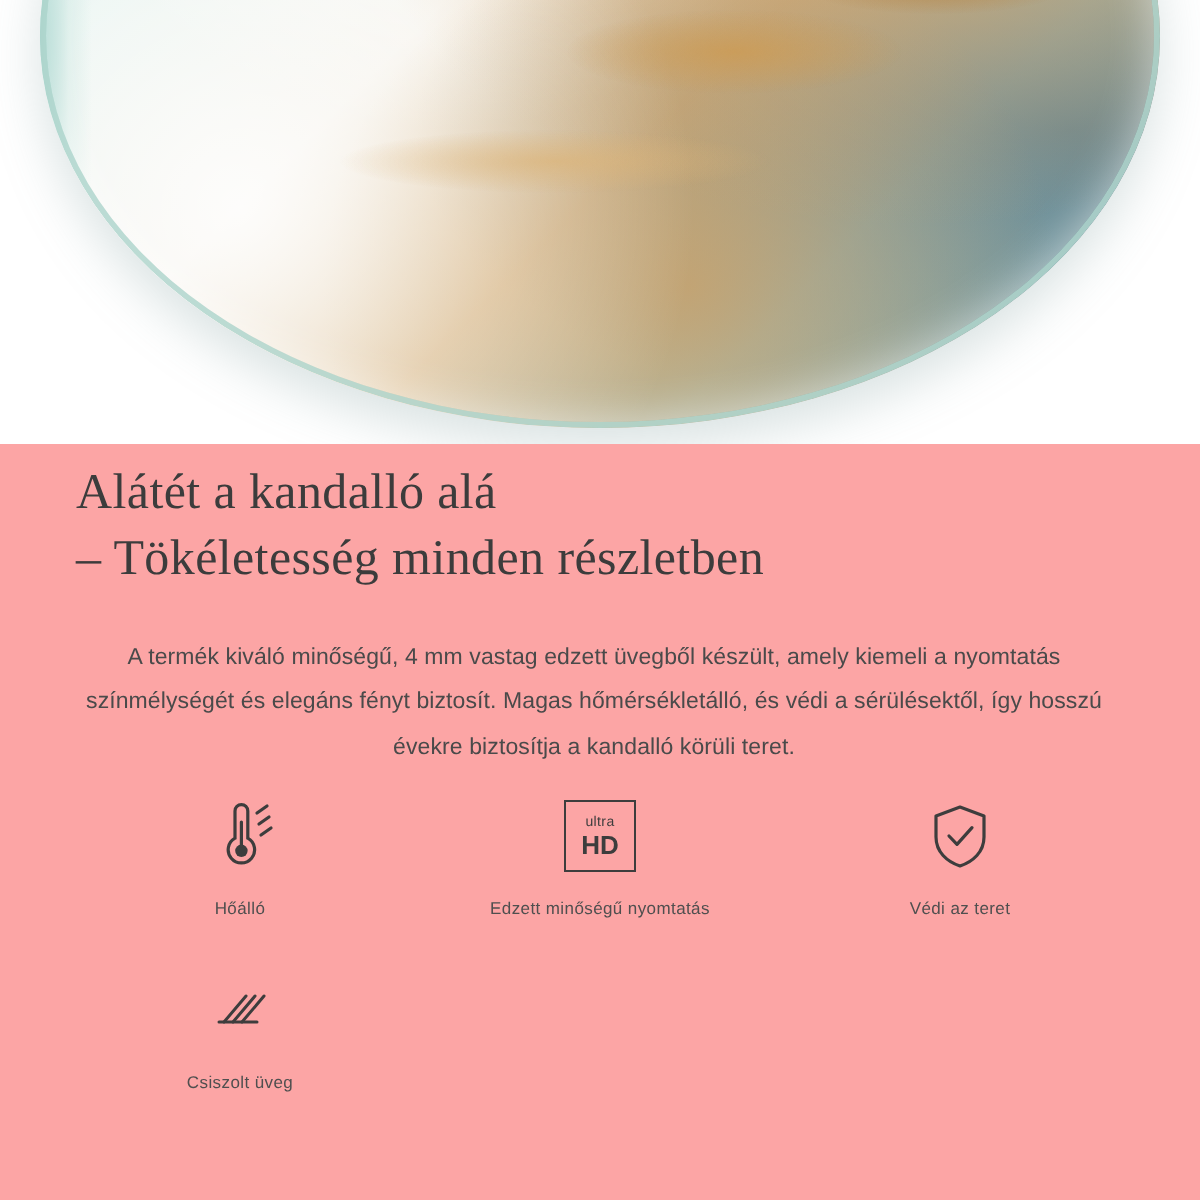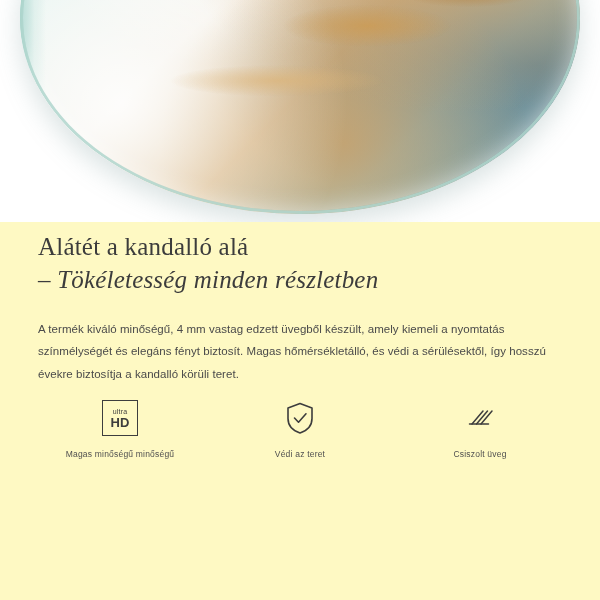--- a/index.html
+++ b/index.html
@@ -11,21 +11,21 @@
     height: 600px;
     background: #ffffff;
     font-family: "Liberation Sans", sans-serif;
     overflow: hidden;
   }
 
   .page {
     position: relative;
     width: 600px;
     height: 600px;
-    background: #fef9c3;
+    background: #fca5a5;
     overflow: hidden;
   }
 
   
   .hero {
     position: absolute;
     top: 0;
     left: 0;
     width: 600px;
     height: 222px;
@@ -96,31 +96,31 @@
     font-family: "Liberation Serif", serif;
     font-size: 25px;
     line-height: 1.32;
     color: #3c3c3c;
     font-weight: 400;
     margin: 0;
     letter-spacing: 0.2px;
   }
   .headline .line2 {
     display: block;
-    font-style: italic;
   }
 
   .body-copy {
     margin: 22px 0 0 0;
     font-family: "Liberation Sans", sans-serif;
     font-size: 11.5px;
     line-height: 1.95;
     color: #4a4a4a;
     width: 518px;
     letter-spacing: 0.05px;
+    text-align: center;
   }
 
   
   .features {
     position: absolute;
     left: 30px;
     top: 395px;
     width: 540px;
     display: grid;
     grid-template-columns: repeat(3, 1fr);
@@ -189,29 +189,42 @@
   <div class="content">
     <h1 class="headline">
       <span>Alátét a kandalló alá</span>
       <span class="line2">– Tökéletesség minden részletben</span>
     </h1>
     <p class="body-copy">A termék kiváló minőségű, 4 mm vastag edzett üvegből készült, amely kiemeli a nyomtatás színmélységét és elegáns fényt biztosít. Magas hőmérsékletálló, és védi a sérülésektől, így hosszú évekre biztosítja a kandalló körüli teret.</p>
   </div>
 
   <div class="features">
 
+    <div class="feature">
+      <div class="feature-icon">
+        <svg width="42" height="42" viewBox="0 0 42 42" fill="none" stroke="#3d3d3d" stroke-width="1.6" stroke-linecap="round">
+          <path d="M18.5 8.5a3.2 3.2 0 0 1 6.4 0v13.6a6.6 6.6 0 1 1-6.4 0z"></path>
+          <circle cx="21.7" cy="28.4" r="3.1" fill="#3d3d3d" stroke="none"></circle>
+          <line x1="21.7" y1="14" x2="21.7" y2="26"></line>
+          <line x1="29.5" y1="9.5" x2="34.5" y2="6"></line>
+          <line x1="30.5" y1="15" x2="35.5" y2="11.5"></line>
+          <line x1="31.5" y1="20.5" x2="36.5" y2="17"></line>
+        </svg>
+      </div>
+      <div class="feature-label">Hőálló</div>
+    </div>
 
     <div class="feature">
       <div class="feature-icon">
         <div class="ultra-hd-box">
           <span class="ultra">ultra</span>
           <span class="hd">HD</span>
         </div>
       </div>
-      <div class="feature-label">Magas minőségű minőségű</div>
+      <div class="feature-label">Edzett minőségű nyomtatás</div>
     </div>
 
     <div class="feature">
       <div class="feature-icon">
         <svg width="42" height="42" viewBox="0 0 42 42" fill="none" stroke="#3d3d3d" stroke-width="1.6" stroke-linecap="round" stroke-linejoin="round">
           <path d="M21 6.5 L33 11 V21.5 C33 29 27.5 33.8 21 36 C14.5 33.8 9 29 9 21.5 V11 Z"></path>
           <polyline points="15.5,21 19.5,25.2 27,16.8"></polyline>
         </svg>
       </div>
       <div class="feature-label">Védi az teret</div>

